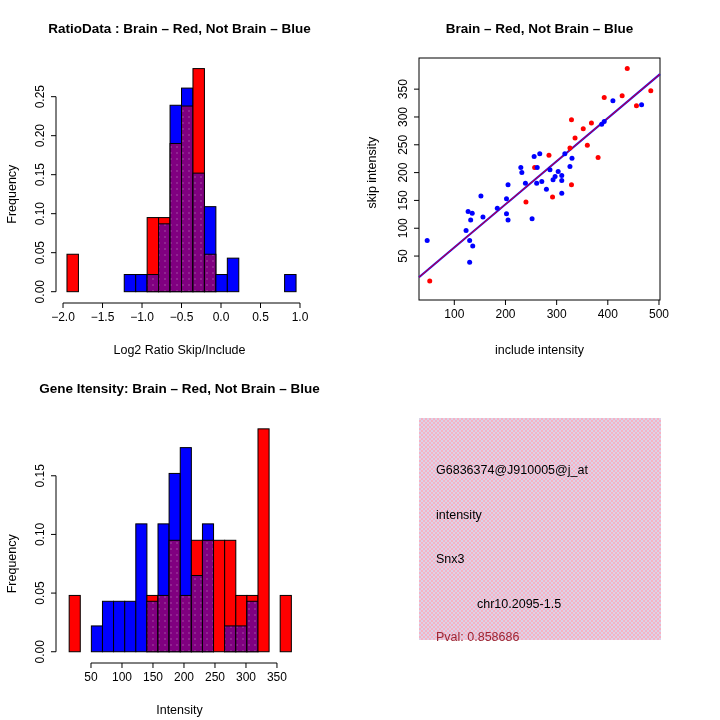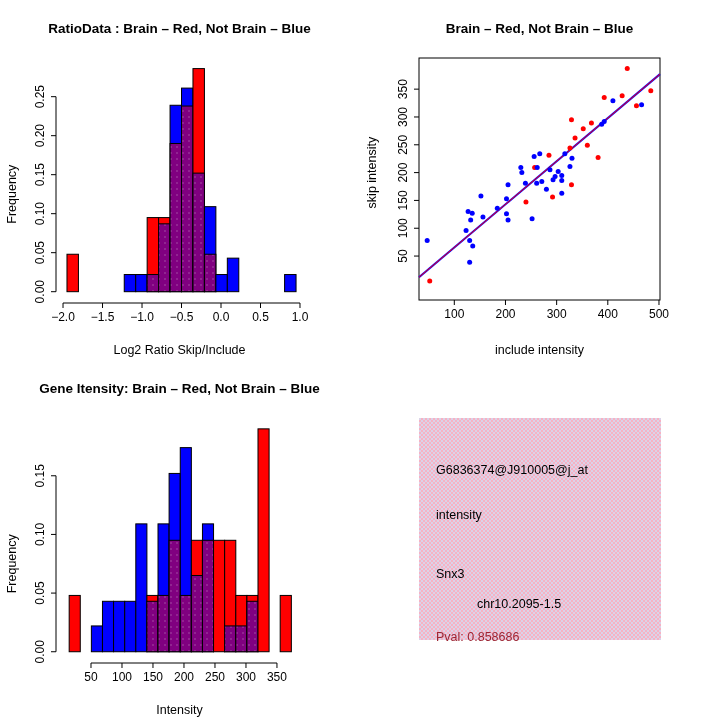--- a/index.html
+++ b/index.html
@@ -230,18 +230,18 @@
         <rect x="246.89885807504078" y="235.4307692307692" width="11.096247960848302" height="56.307692307692406" fill="#FF0000" stroke="#000" stroke-width="1"></rect>
         <rect x="246.89885807504078" y="241.29615384615383" width="11.096247960848302" height="50.442307692307764" fill="url(#svg-gene-pd)" stroke="#000" stroke-width="1"></rect>
         <rect x="257.9951060358891" y="68.85384615384615" width="11.096247960848245" height="222.88461538461544" fill="#FF0000" stroke="#000" stroke-width="1"></rect>
         <rect x="280.1876019575856" y="235.4307692307692" width="11.158238172920107" height="56.307692307692406" fill="#FF0000" stroke="#000" stroke-width="1"></rect>
       </svg>
   </div>
   <div class="panel" style="left:360px;top:360px">
     <div class="infobox">
       <div class="il" style="top: 45px; color: rgb(0, 0, 0);">G6836374@J910005@j_at</div>
       <div class="il" style="top: 90px; color: rgb(0, 0, 0);">intensity</div>
-      <div class="il" style="top: 134px; color: rgb(0, 0, 0); margin-top: 15px;">Snx3</div>
+      <div class="il" style="top: 134px; color: rgb(0, 0, 0);">Snx3</div>
       <div class="il" style="top: 179px; color: rgb(0, 0, 0); padding-left: 41px;">chr10.2095-1.5</div>
       <div class="il" style="top: 212px; color: rgb(156, 36, 51); text-align: center;">Pval: 0.858686</div>
     </div>
   </div>
 </div>
 
 </body></html>

